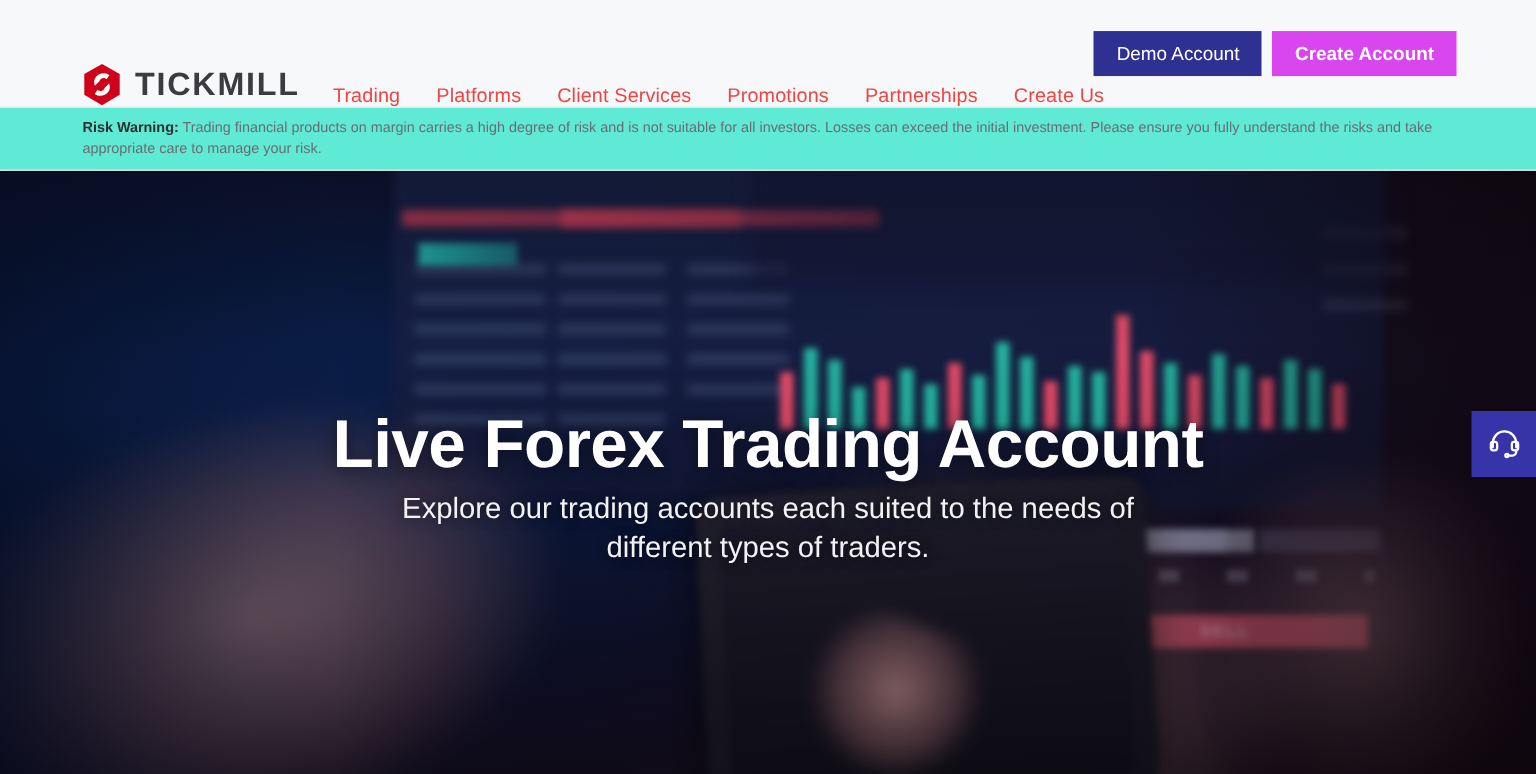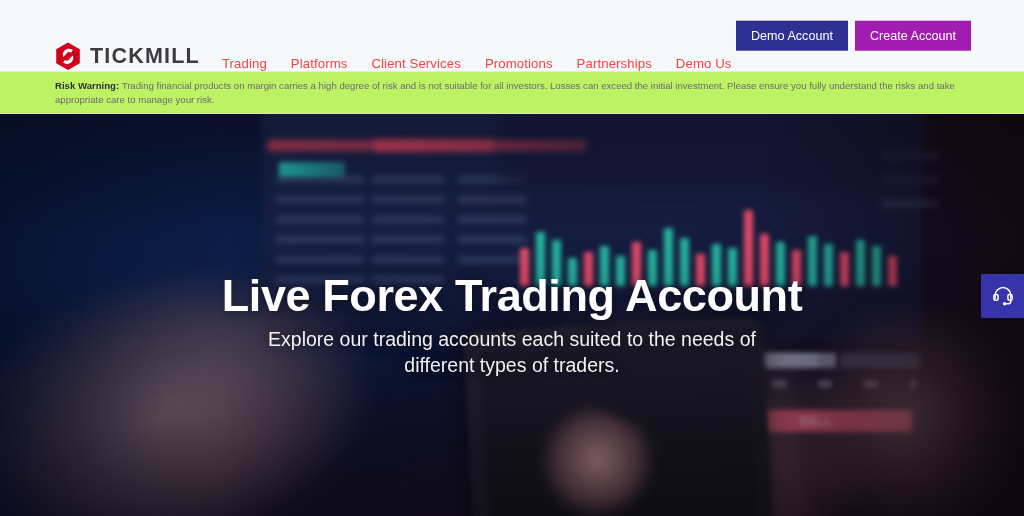--- a/index.html
+++ b/index.html
@@ -32,25 +32,25 @@
   .header-actions {
     position:absolute; right:53px; top:50%; transform:translateY(-50%);
     display:flex; gap:7px;
   }
   .btn {
     font-size:12.6px; color:#ffffff; border:none; cursor:pointer;
     padding:9px 15px; line-height:1; white-space:nowrap;
     font-family:"Liberation Sans", sans-serif;
   }
   .btn-demo   { background:#2e3192; }
-  .btn-create { background:#a21caf; }
+  .btn-create { background:#d946ef;font-weight:bold; }
 
   
   .risk-band {
-    height:42px; width:100%; background:#bef264;
+    height:42px; width:100%; background:#5eead4;
     display:flex; align-items:center;
     border-bottom:1px solid #dcdde0;
   }
   .risk-text {
     margin-left:55px; margin-right:58px;
     font-size:9.6px; line-height:1.42; color:#6b6c72;
     max-width:912px;
   }
   .risk-text b { color:#2e2f33; font-weight:bold; }
 
@@ -203,21 +203,21 @@
       </svg>
       <span class="brand-name">TICKMILL</span>
     </a>
 
     <nav class="nav">
       <span class="nav-item">Trading</span>
       <span class="nav-item">Platforms</span>
       <span class="nav-item">Client Services</span>
       <span class="nav-item">Promotions</span>
       <span class="nav-item">Partnerships</span>
-      <span class="nav-item">Demo Us</span>
+      <span class="nav-item">Create Us</span>
     </nav>
 
     <div class="header-actions">
       <button class="btn btn-demo">Demo Account</button>
       <button class="btn btn-create">Create Account</button>
     </div>
   </div>
 
   <div class="risk-band">
     <p class="risk-text"><b>Risk Warning:</b><span> Trading financial products on margin carries a high degree of risk and is not suitable for all investors. Losses can exceed the initial investment. Please ensure you fully understand the risks and take appropriate care to manage your risk.</span></p>

